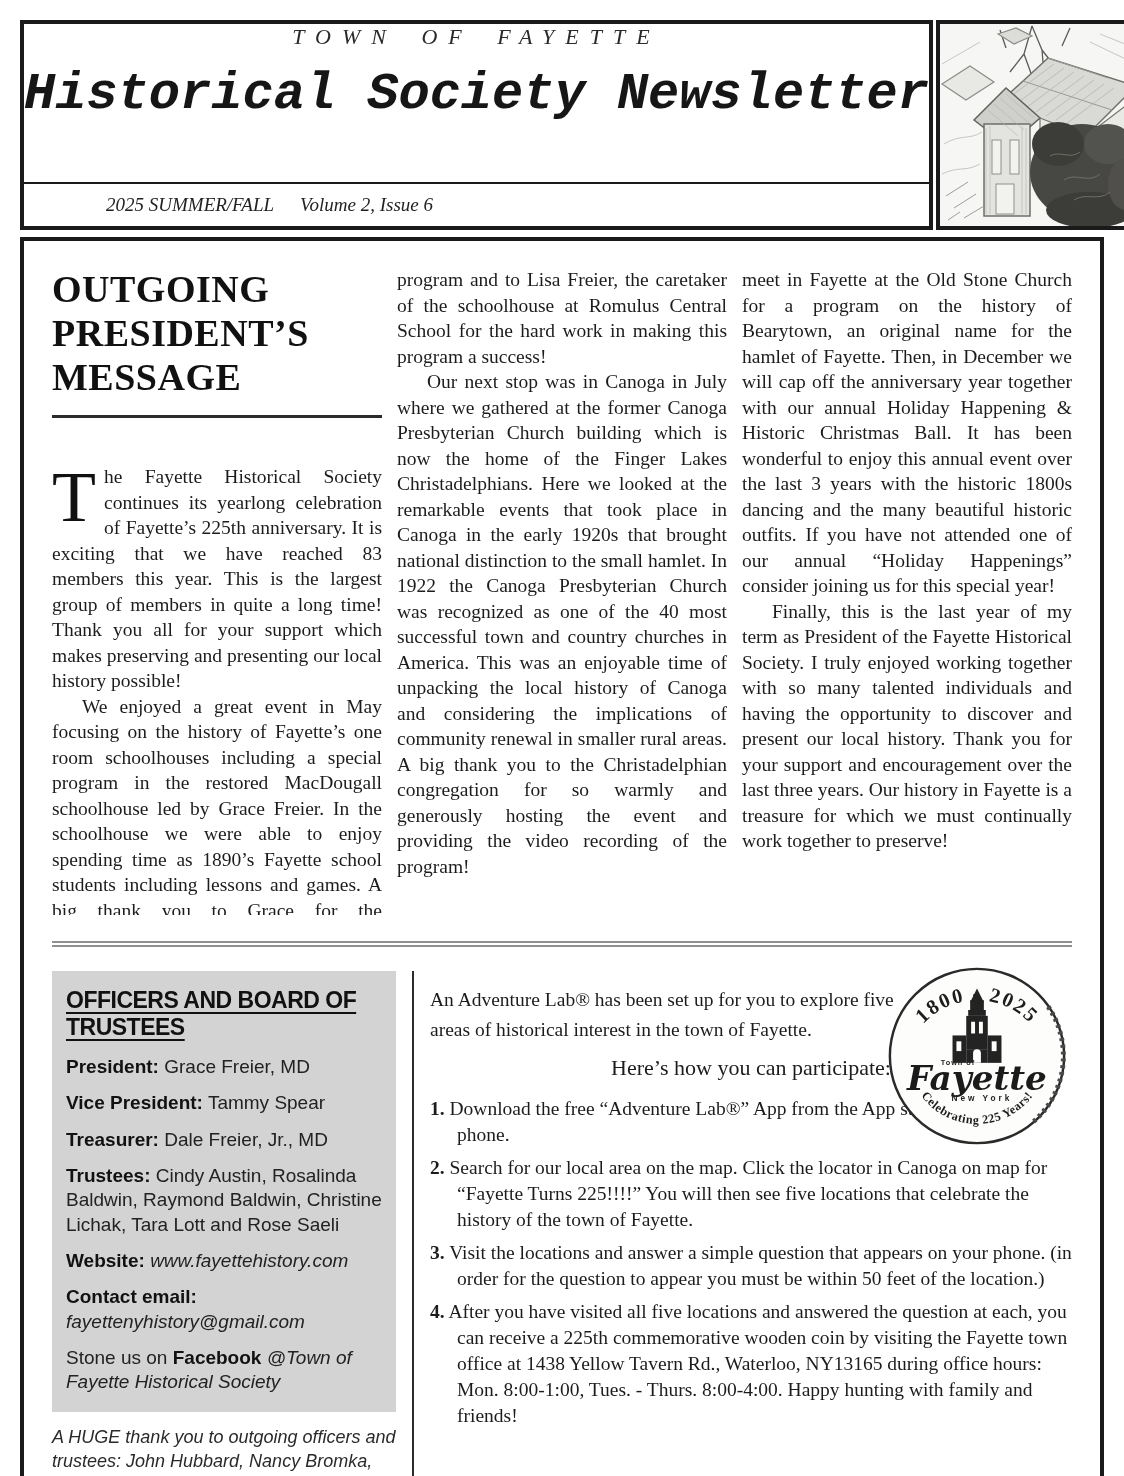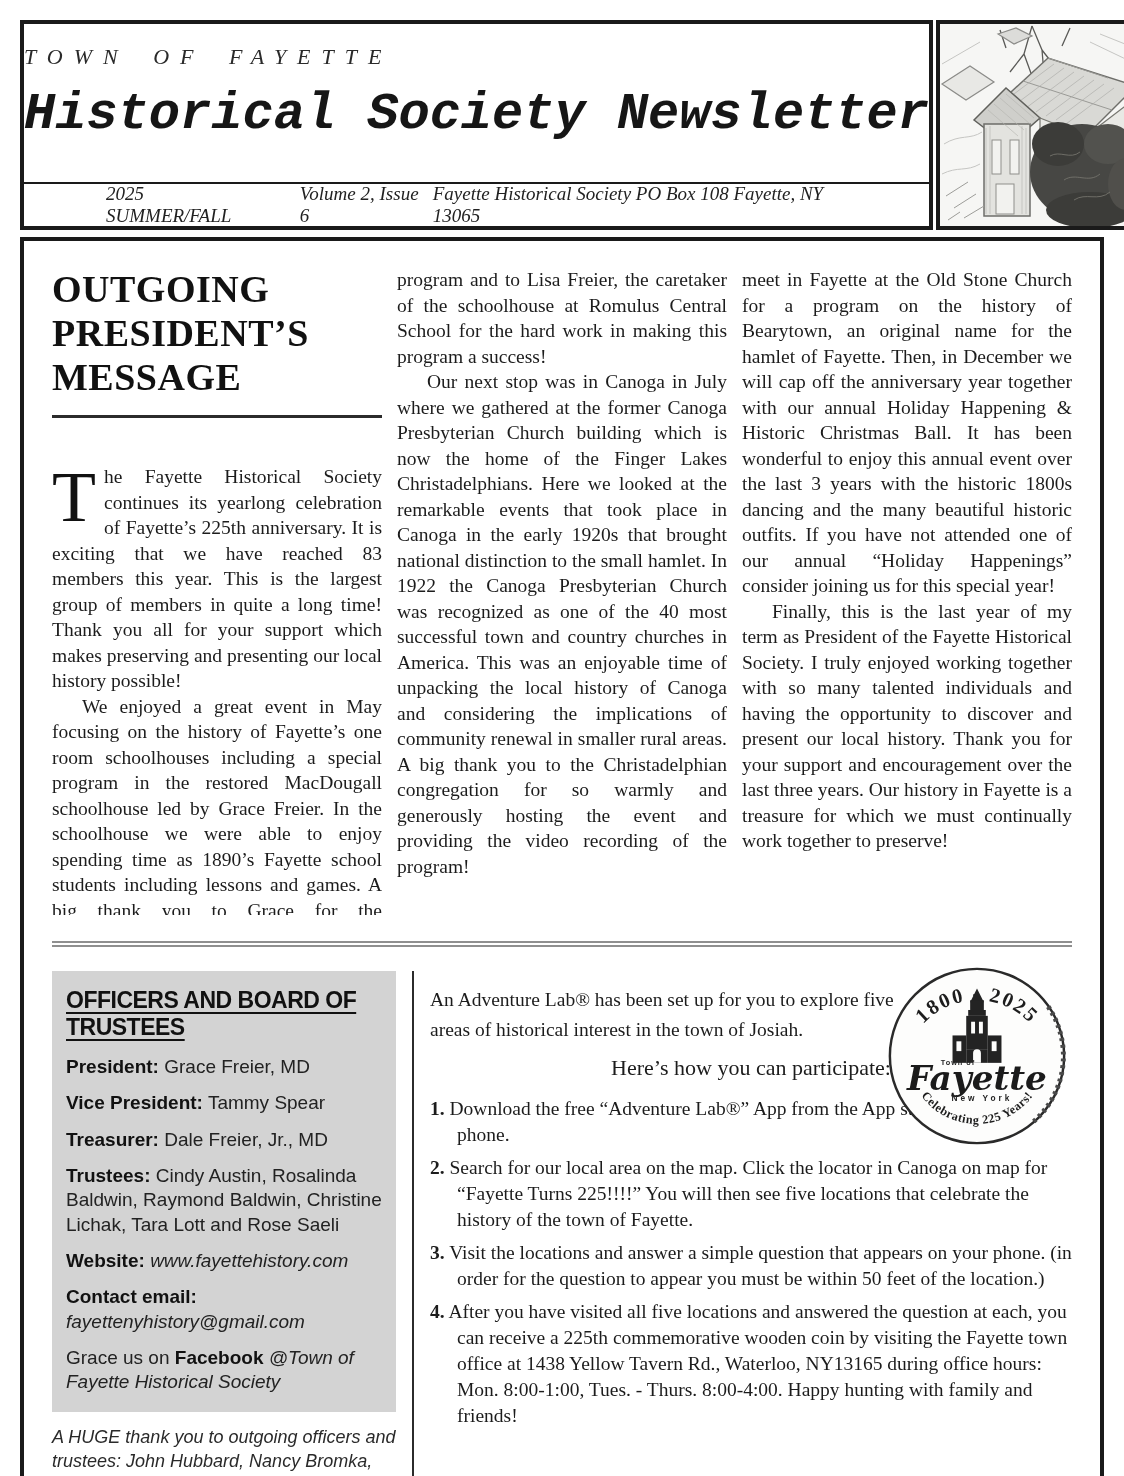--- a/index.html
+++ b/index.html
@@ -14,21 +14,21 @@
   .page { position: absolute; left: 20px; top: 20px; width: 1084px; height: 1438px; }
 
   
   .header-row { display: flex; gap: 3px; height: 210px; }
   .masthead {
     flex: 1 1 auto;
     border: 4px solid #1a1a1a;
     display: flex; flex-direction: column;
     background: #fff;
   }
-  .masthead-top { flex: 1 1 auto; text-align: left; padding-top: 20px; }
+  .masthead-top { flex: 1 1 auto; text-align: center; padding-top: 0; }
   .kicker {
     font-style: italic; font-size: 22px; letter-spacing: 11px;
     word-spacing: 8px; color: #2a2a2a;
     font-family: "Liberation Serif", serif;
   }
   .script-title {
     font-family: Liberation Mono, monospace;
     font-style: italic; font-weight: 700;
     font-size: 52px; line-height: 1.05;
     margin-top: 18px; white-space: nowrap; color: #161616;
@@ -141,21 +141,20 @@
 
   <div class="header-row">
     <div class="masthead">
       <div class="masthead-top">
         <div class="kicker">TOWN OF FAYETTE</div>
         <div class="script-title">Historical Society Newsletter</div>
       </div>
       <div class="issue-row">
         <span class="season">2025 SUMMER/FALL</span>
         <span class="vol">Volume 2, Issue 6</span>
-        <span class="addr">Fayette Historical Society  PO Box 108  Fayette, NY 13065</span>
       </div>
     </div>
     <div class="header-photo">
       <svg viewBox="0 0 202 202" preserveAspectRatio="none">
         <rect x="0" y="0" width="202" height="202" fill="#f6f6f4"></rect>
 
         <g stroke="#b9b9b6" stroke-width="1" fill="none" opacity="0.8">
           <path d="M2,40 L40,18 M6,60 L30,44 M150,18 L196,40 M160,10 L200,26"></path>
           <path d="M4,120 C20,110 30,116 42,108 M2,150 C18,142 26,148 40,140"></path>
         </g>
@@ -236,21 +235,21 @@
 
       <div class="bottom-left">
         <div class="officers-box">
           <div class="officers-title">OFFICERS AND BOARD OF TRUSTEES</div>
           <div class="officer-line"><b>President:</b> <span>Grace Freier, MD</span></div>
           <div class="officer-line"><b>Vice President:</b> <span>Tammy Spear</span></div>
           <div class="officer-line"><b>Treasurer:</b> <span>Dale Freier, Jr., MD</span></div>
           <div class="officer-line"><b>Trustees:</b> <span>Cindy Austin, Rosalinda Baldwin, Raymond Baldwin, Christine Lichak, Tara Lott and Rose Saeli</span></div>
           <div class="officer-line"><b>Website:</b> <span class="it">www.fayettehistory.com</span></div>
           <div class="officer-line"><b>Contact email:</b> <span class="it">fayettenyhistory@gmail.com</span></div>
-          <div class="officer-line"><span>Grace us on </span><b>Facebook</b><span class="fb-handle"> @Town of Fayette Historical Society</span></div>
+          <div class="officer-line"><span>Stone us on </span><b>Facebook</b><span class="fb-handle"> @Town of Fayette Historical Society</span></div>
         </div>
         <div class="thanks-note">A HUGE thank you to outgoing officers and trustees: John Hubbard, Nancy Bromka, Josiah Freier, Alyssa Bromka and Jonathan Monfiletto.</div>
       </div>
 
       <div class="bottom-right">
         <div class="anniv-logo">
           <svg viewBox="0 0 190 190">
             <circle cx="95" cy="95" r="89" fill="#fdfdfc" stroke="#2a2a2a" stroke-width="2.5"></circle>
             <path d="M 160,35 A 89,89 0 0 1 160,155" fill="none" stroke="#4a4a4a" stroke-width="5" stroke-dasharray="3,4" transform="rotate(8 95 95)"></path>
             <defs>
@@ -277,21 +276,21 @@
             </g>
             <text x="58" y="104" font-family="Liberation Sans, sans-serif" font-size="7.5" font-weight="bold" fill="#242424" letter-spacing="1">Town of</text>
             <text x="95" y="130" text-anchor="middle" font-family="DejaVu Serif, serif" font-style="italic" font-weight="bold" font-size="35" fill="#1b1b1b">Fayette</text>
             <text x="100" y="141" text-anchor="middle" font-family="Liberation Sans, sans-serif" font-size="8.5" font-weight="bold" fill="#242424" letter-spacing="3">New York</text>
             <text font-family="Liberation Serif, serif" font-size="12.5" font-weight="bold" fill="#1d1d1d" letter-spacing="0.5">
               <textPath href="#arcBottom" startOffset="50%" text-anchor="middle">Celebrating 225 Years!</textPath>
             </text>
           </svg>
         </div>
 
-        <p class="celebrate-intro">An Adventure Lab® has been set up for you to explore five areas of historical interest in the town of Josiah.</p>
+        <p class="celebrate-intro">An Adventure Lab® has been set up for you to explore five areas of historical interest in the town of Fayette.</p>
         <p class="celebrate-participate">Here’s how you can participate:</p>
         <ol class="steps">
           <li><b>1.</b><span> Download the free “Adventure Lab®” App from the App store on your cell phone.</span></li>
           <li><b>2.</b><span> Search for our local area on the map. Click the locator in Canoga on map for “Fayette Turns 225!!!!” You will then see five locations that celebrate the history of the town of Fayette.</span></li>
           <li><b>3.</b><span> Visit the locations and answer a simple question that appears on your phone. (in order for the question to appear you must be within 50 feet of the location.)</span></li>
           <li><b>4.</b><span> After you have visited all five locations and answered the question at each, you can receive a 225th commemorative wooden coin by visiting the Fayette town office at 1438 Yellow Tavern Rd., Waterloo, NY13165 during office hours: Mon. 8:00-1:00, Tues. - Thurs. 8:00-4:00. Happy hunting with family and friends!</span></li>
         </ol>
 
         <div class="page-footer">
           <span>FayetteHistory.com</span>

